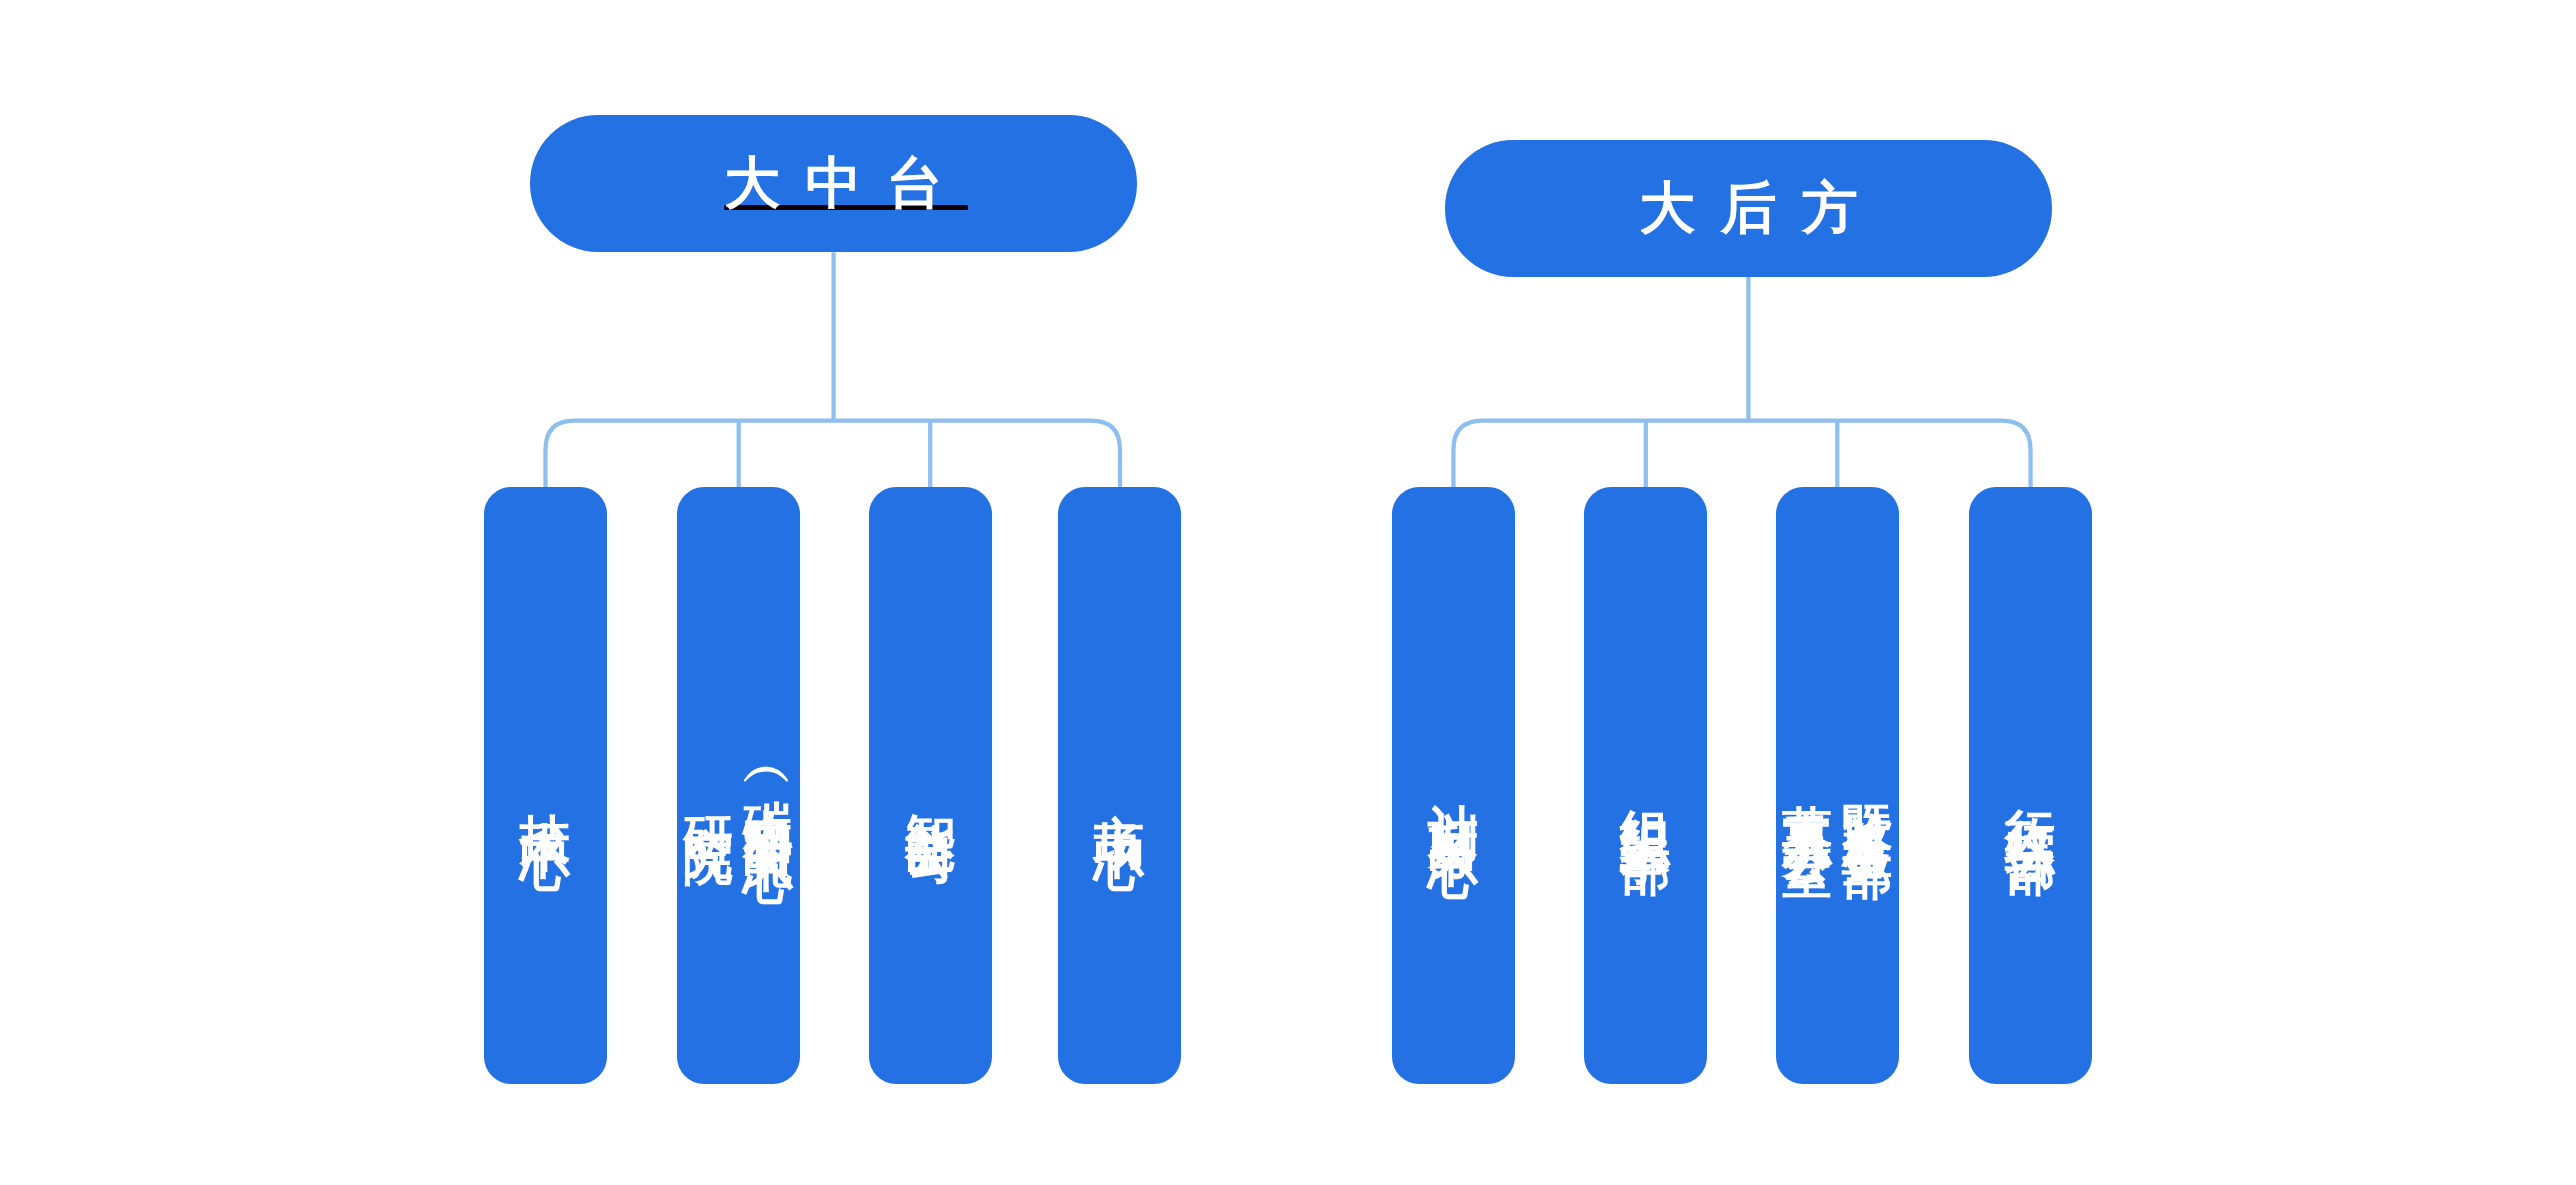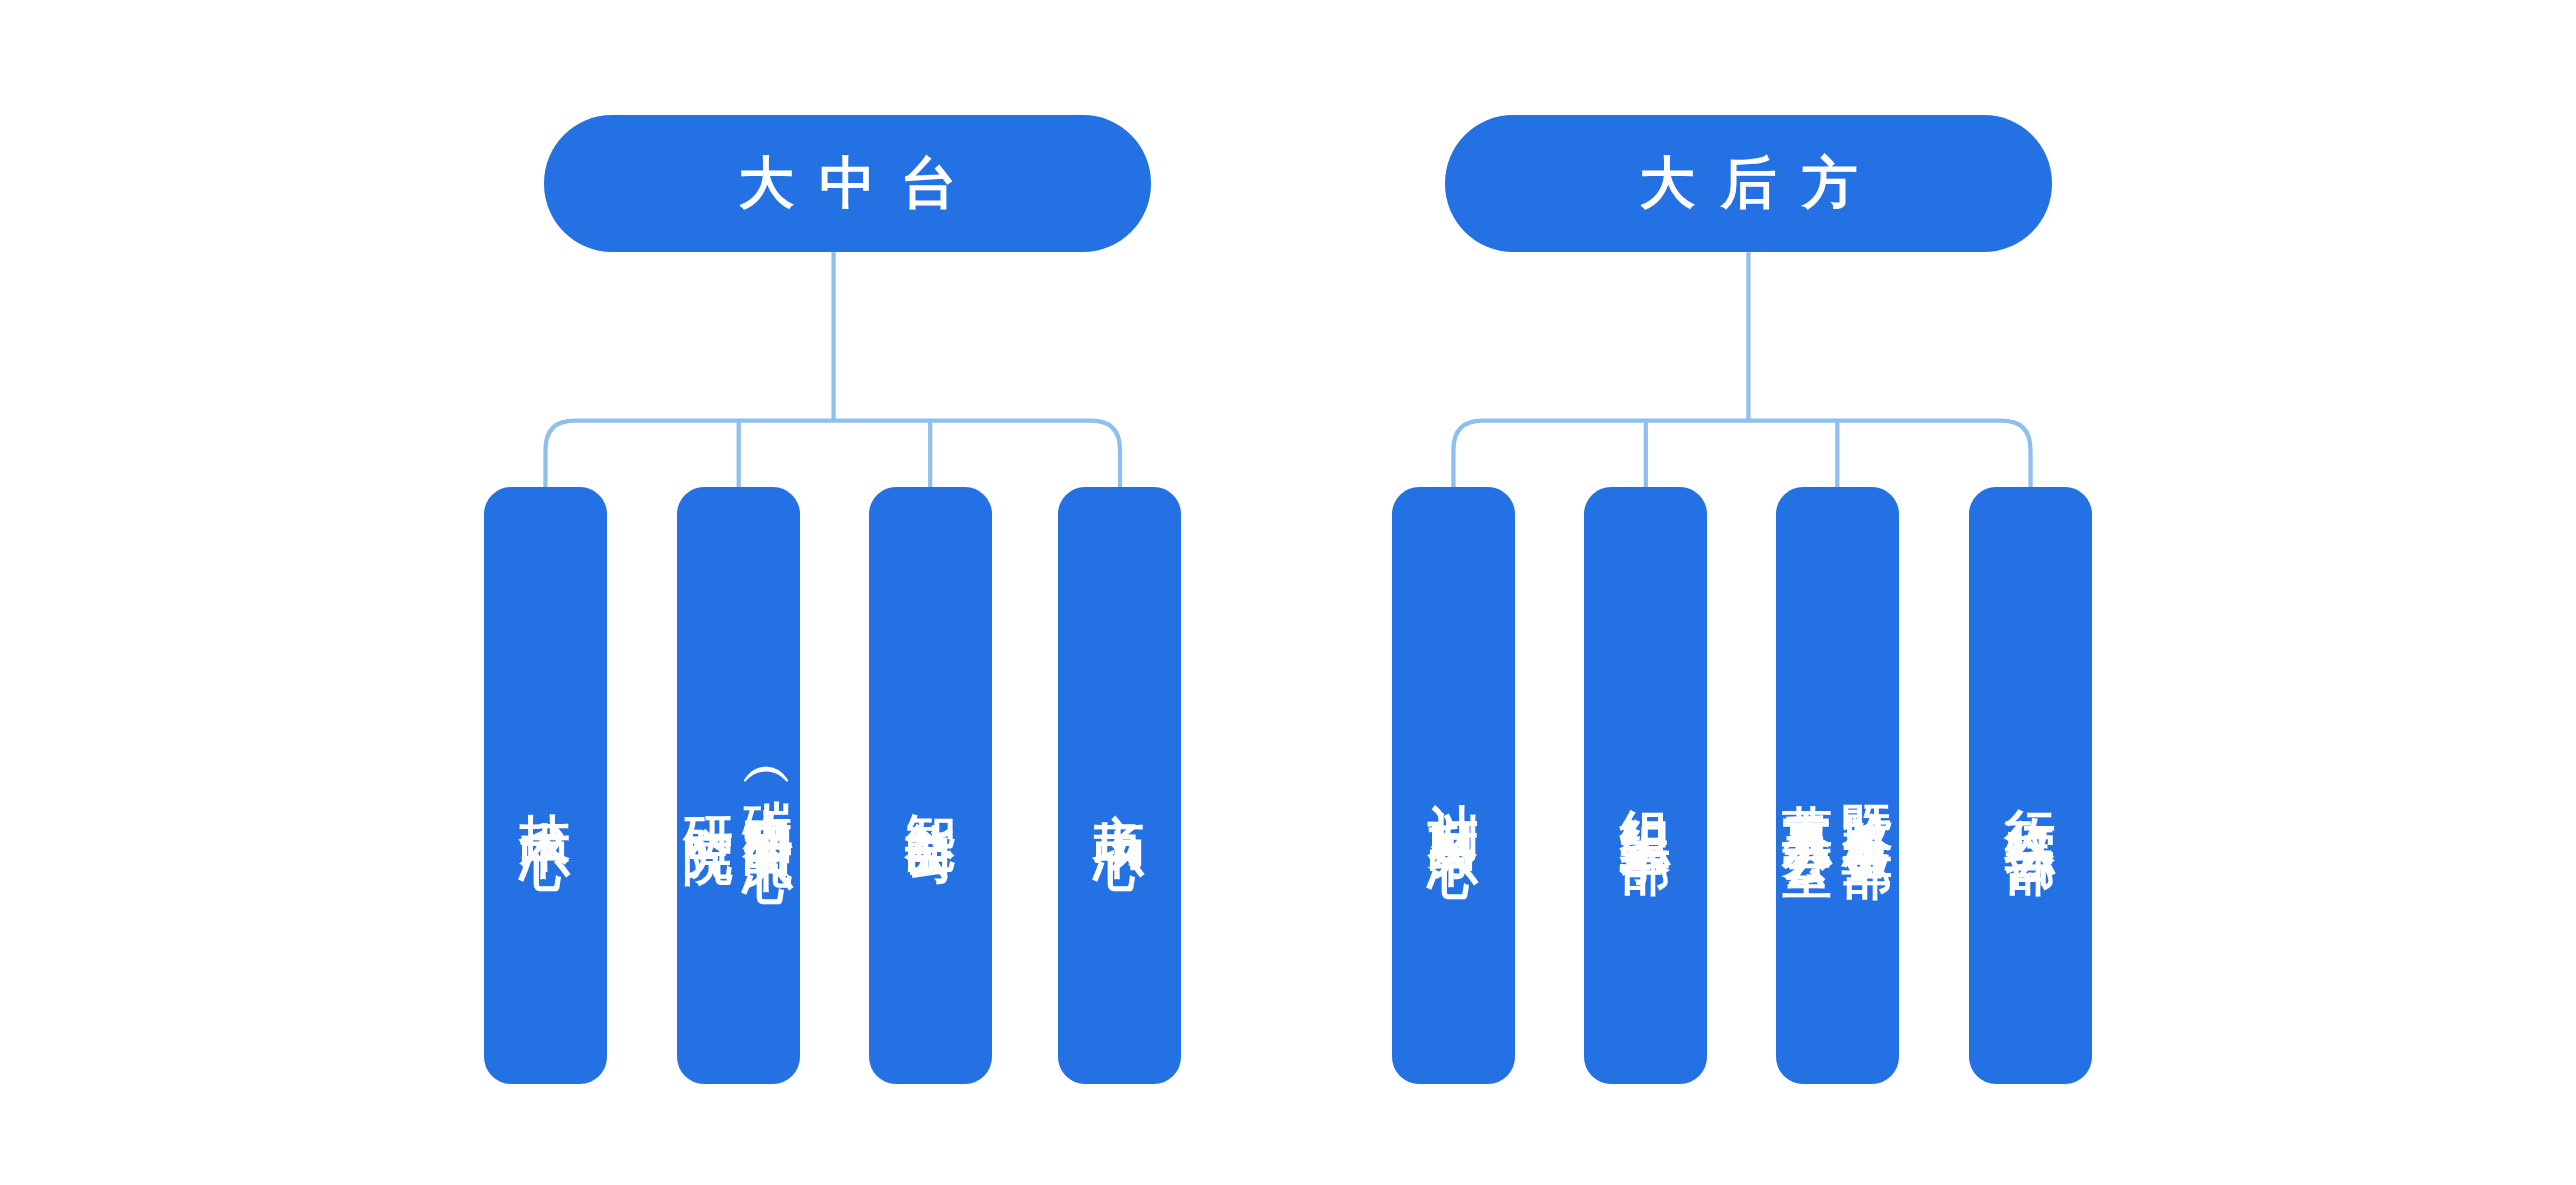--- a/index.html
+++ b/index.html
@@ -24,22 +24,22 @@
   .conn{
     stroke:var(--connector-blue);
     stroke-width:5;
     fill:none;
   }
   .pill{
     position:absolute;top:115px;width:607px;height:137px;
     border-radius:68px;background:var(--node-blue);
     display:flex;align-items:center;justify-content:center;
   }
-  .pill-left{left:544px;}
-  .pill-right{left:1445px;}
+  .pill-left{left:530px;text-decoration:underline;}
+  .pill-right{left:1445px;margin-top:25px;}
   .pill-label{
     color:var(--text-white);font-size:56px;font-weight:700;
     letter-spacing:.45em;margin-right:-.45em;white-space:nowrap;
   }
   .child{
     position:absolute;top:487px;width:123px;height:597px;
     border-radius:27px;background:var(--node-blue);
     display:flex;align-items:center;justify-content:center;
   }
   .c1{left:484px;}

